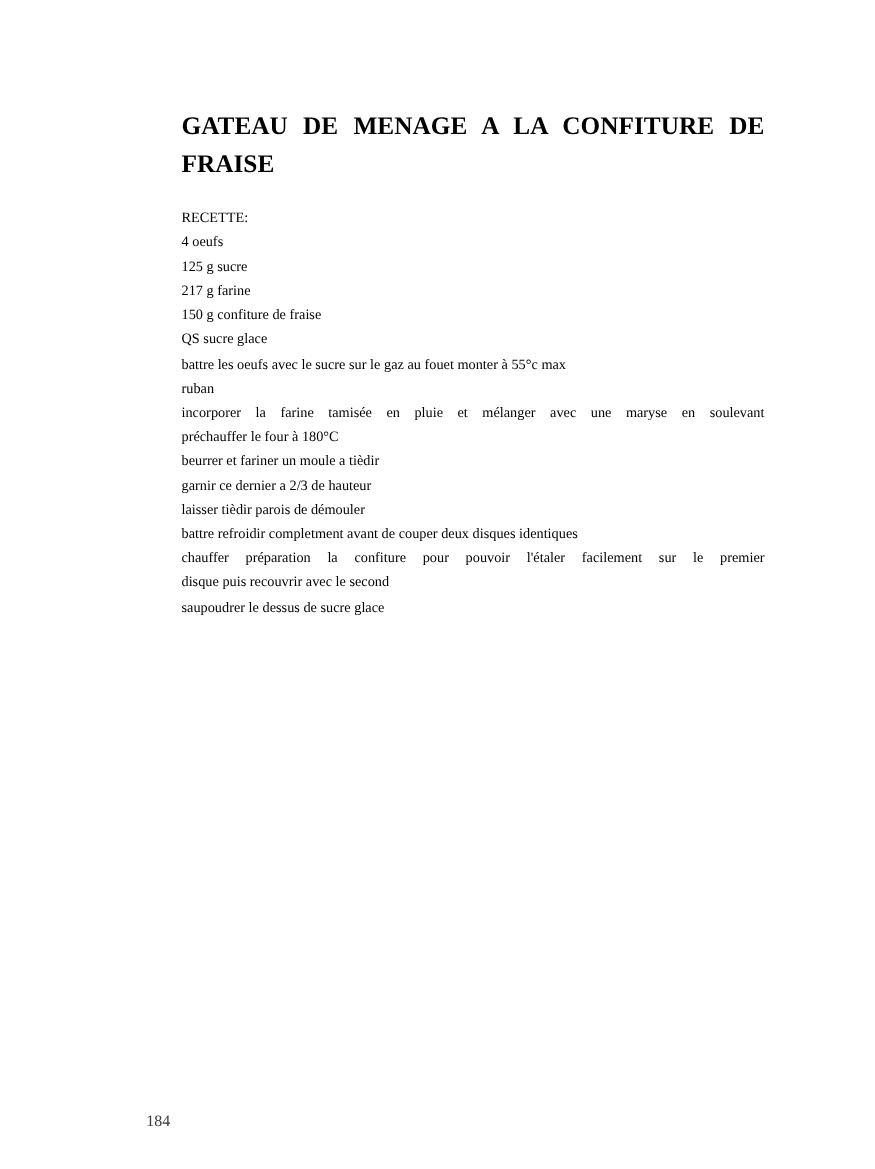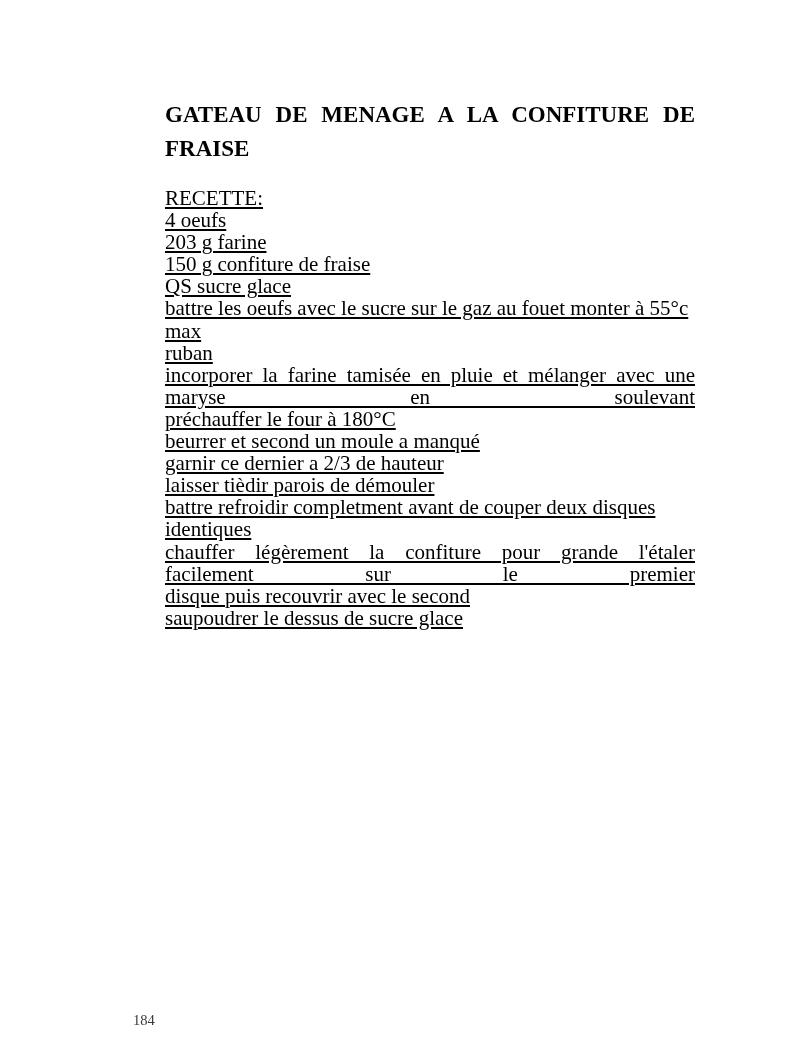--- a/index.html
+++ b/index.html
@@ -21,24 +21,23 @@
     margin-left: 32px;
   }
   .doc-title {
     font-size: 23px;
     line-height: 34px;
     font-weight: bold;
     text-align: justify;
     margin: 0 0 21px 0;
   }
   .line {
-    font-size: 21px;
+    font-size: 13px;
     line-height: 22.1px;
     white-space: normal;
-    text-decoration: underline;
   }
   .line.stretch {
     text-align: justify;
     text-align-last: justify;
   }
   .footer {
     position: absolute;
     left: 133px;
     top: 1012px;
     width: 530px;
@@ -49,31 +48,32 @@
 </head>
 <body>
 
 <div class="page">
   <div class="content">
     <h1 class="doc-title">GATEAU DE MENAGE A LA CONFITURE DE FRAISE</h1>
 
     <div class="line">RECETTE:</div>
 
     <div class="line">4 oeufs</div>
-    <div class="line">203 g farine</div>
+    <div class="line">125 g sucre</div>
+    <div class="line">217 g farine</div>
     <div class="line">150 g confiture de fraise</div>
     <div class="line">QS sucre glace</div>
 
     <div class="line">battre les oeufs avec le sucre sur le gaz au fouet monter à 55°c max</div>
     <div class="line">ruban</div>
     <div class="line stretch">incorporer la farine tamisée en pluie et mélanger avec une maryse en soulevant</div>
     <div class="line">préchauffer le four à 180°C</div>
-    <div class="line">beurrer et second un moule a manqué</div>
+    <div class="line">beurrer et fariner un moule a tièdir</div>
     <div class="line">garnir ce dernier a 2/3 de hauteur</div>
     <div class="line">laisser tièdir parois de démouler</div>
     <div class="line">battre refroidir completment avant de couper deux disques identiques</div>
-    <div class="line stretch">chauffer légèrement la confiture pour grande l'étaler facilement sur le premier</div>
+    <div class="line stretch">chauffer préparation la confiture pour pouvoir l'étaler facilement sur le premier</div>
     <div class="line">disque puis recouvrir avec le second</div>
     <div class="line">saupoudrer le dessus de sucre glace</div>
   </div>
 
   <div class="footer">184</div>
 </div>
 
 </body></html>

